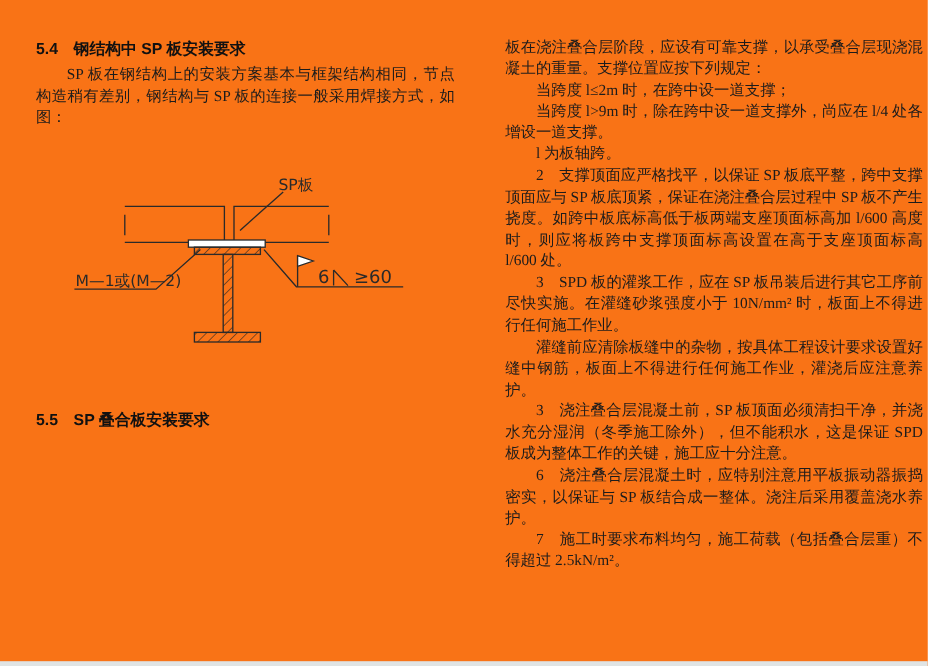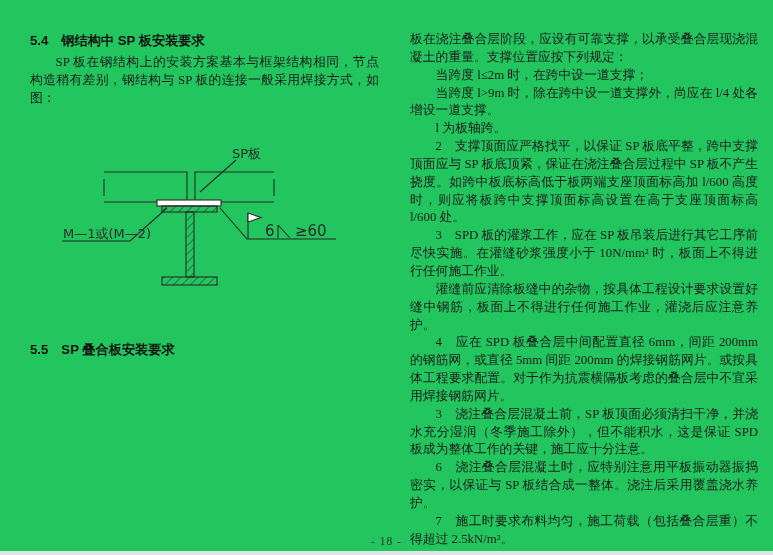--- a/index.html
+++ b/index.html
@@ -1,24 +1,24 @@
 <!DOCTYPE html>
 <html><head>
 <meta charset="utf-8">
 <style>
   html,body{margin:0;padding:0}
   body{
     width:773px;height:555px;position:relative;overflow:hidden;
     background:#ffffff;color:#1c1c1c;
     font-family:"Liberation Serif","DejaVu Serif",serif;
   }
-  .page{position:absolute;inset:0;background:#22c55e}
+  .page{position:absolute;inset:0;background:#f97316}
   .col{position:absolute;top:31px;font-size:12.8px;line-height:18px;text-align:justify}
   .col-left{left:30px;width:349px}
-  .col-right{left:410px;width:348px;line-height:17.85px}
+  .col-right{left:421px;width:348px;line-height:17.85px}
   p{margin:0;padding:0}
   .indent{text-indent:2em}
   .sec{
     margin:0;font-size:13.2px;font-weight:bold;line-height:19px;text-align:left;
     font-family:"Liberation Sans","DejaVu Sans",sans-serif;color:#111;
   }
   .sec .ht{margin-left:13px}
   .sec54{margin-bottom:3px}
   .sec55{margin-top:9px;margin-bottom:18px}
   .figure{
@@ -89,21 +89,19 @@
   </div>
 
   <div class="col col-right">
     <p>板在浇注叠合层阶段，应设有可靠支撑，以承受叠合层现浇混凝土的重量。支撑位置应按下列规定：</p>
     <p class="indent">当跨度 l≤2m 时，在跨中设一道支撑；</p>
     <p class="indent">当跨度 l&gt;9m 时，除在跨中设一道支撑外，尚应在 l/4 处各增设一道支撑。</p>
     <p class="indent">l 为板轴跨。</p>
     <p class="indent">2　支撑顶面应严格找平，以保证 SP 板底平整，跨中支撑顶面应与 SP 板底顶紧，保证在浇注叠合层过程中 SP 板不产生挠度。如跨中板底标高低于板两端支座顶面标高加 l/600 高度时，则应将板跨中支撑顶面标高设置在高于支座顶面标高 l/600 处。</p>
     <p class="indent">3　SPD 板的灌浆工作，应在 SP 板吊装后进行其它工序前尽快实施。在灌缝砂浆强度小于 10N/mm² 时，板面上不得进行任何施工作业。</p>
     <p class="indent">灌缝前应清除板缝中的杂物，按具体工程设计要求设置好缝中钢筋，板面上不得进行任何施工作业，灌浇后应注意养护。</p>
-    <p class="indent">4　应在 SPD 板叠合层中间配置直径 6mm，间距 200mm 的钢筋网，或直径 5mm 间距 200mm 的焊接钢筋网片。或按具体工程要求配置。对于作为抗震横隔板考虑的叠合层中不宜采用焊接钢筋网片。</p>
     <p class="indent">3　浇注叠合层混凝土前，SP 板顶面必须清扫干净，并浇水充分湿润（冬季施工除外），但不能积水，这是保证 SPD 板成为整体工作的关键，施工应十分注意。</p>
     <p class="indent">6　浇注叠合层混凝土时，应特别注意用平板振动器振捣密实，以保证与 SP 板结合成一整体。浇注后采用覆盖浇水养护。</p>
     <p class="indent">7　施工时要求布料均匀，施工荷载（包括叠合层重）不得超过 2.5kN/m²。</p>
   </div>
 
-  <div class="pageno">- 18 -</div>
   <div class="scan-edge"></div>
 </div>
 
 </body></html>

